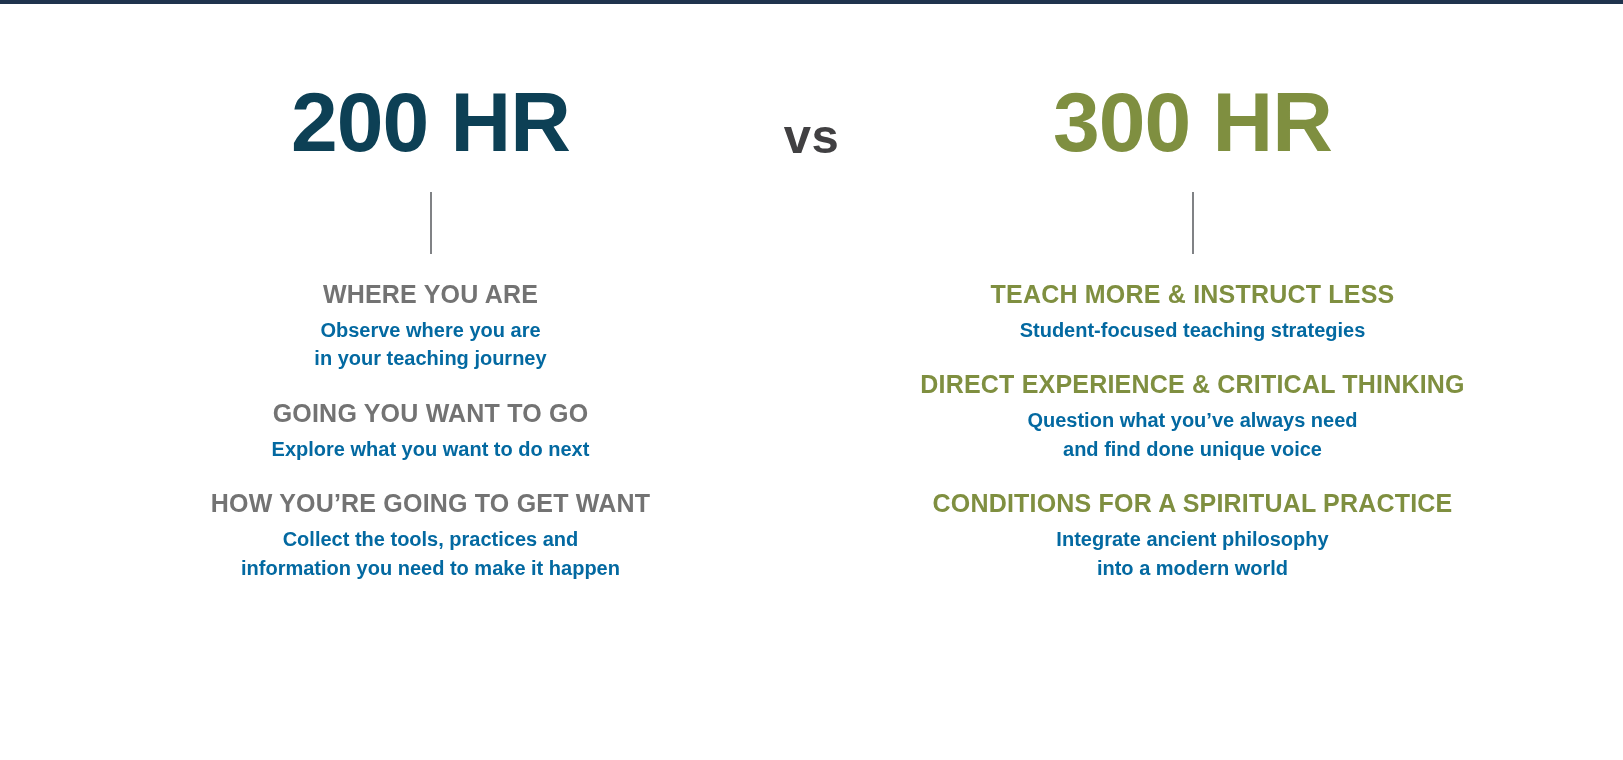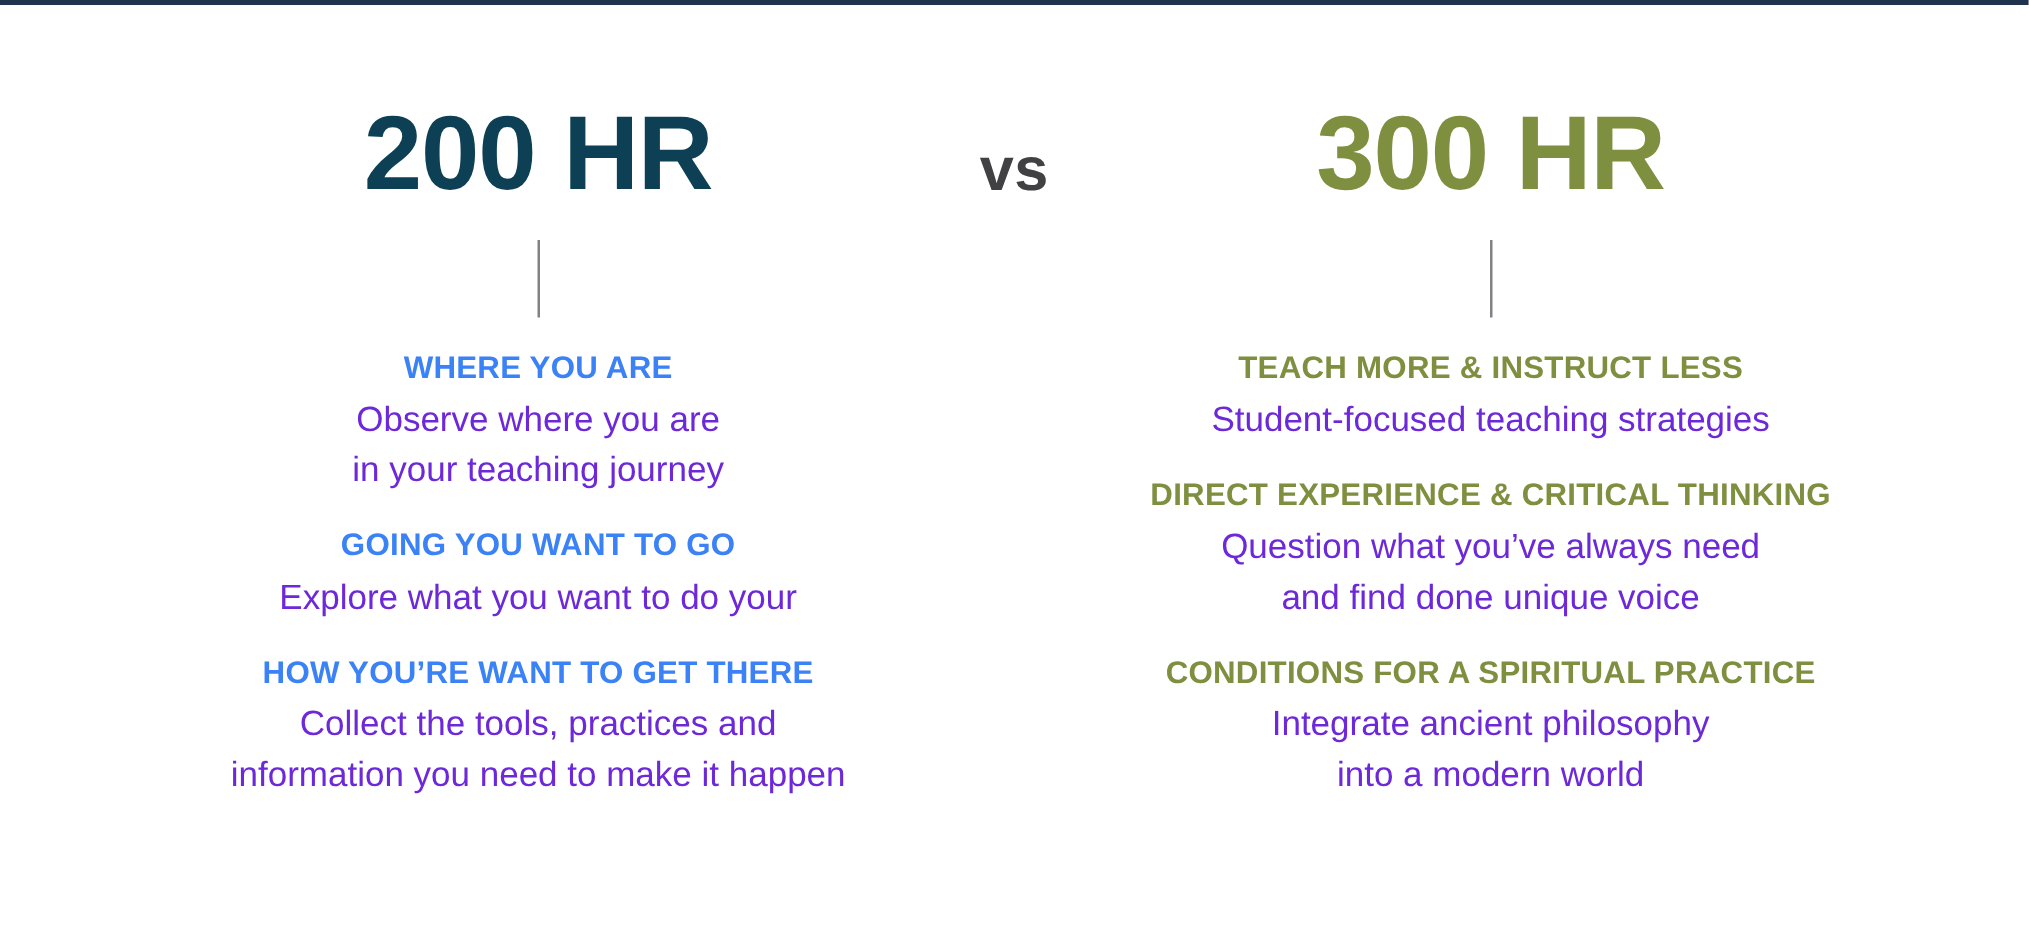--- a/index.html
+++ b/index.html
@@ -91,27 +91,27 @@
   .block:last-child { margin-bottom: 0; }
 
   .block-title {
     font-size: 25px;
     font-weight: bold;
     line-height: 1.18;
     letter-spacing: 0.2px;
     margin: 0 0 6px 0;
     white-space: nowrap;
   }
-  .title-left  { color: #3b82f6; }
+  .title-left  { color: #737373; }
   .title-right { color: #7f8f40; }
 
   .block-desc {
-    font-size: 28px;
-    font-weight: normal;
-    color: #6d28d9;
+    font-size: 20px;
+    font-weight: bold;
+    color: #0369a1;
     line-height: 1.44;
     margin: 0;
   }
   .block-desc .line { display: block; white-space: nowrap; }
 </style>
 </head>
 <body>
 
 <div class="top-strip"></div>
 
@@ -127,26 +127,26 @@
         <div class="block-title title-left">WHERE YOU ARE</div>
         <div class="block-desc">
           <span class="line">Observe where you are</span>
           <span class="line">in your teaching journey</span>
         </div>
       </div>
 
       <div class="block">
         <div class="block-title title-left">GOING YOU WANT TO GO</div>
         <div class="block-desc">
-          <span class="line">Explore what you want to do your</span>
+          <span class="line">Explore what you want to do next</span>
         </div>
       </div>
 
       <div class="block">
-        <div class="block-title title-left">HOW YOU’RE WANT TO GET THERE</div>
+        <div class="block-title title-left">HOW YOU’RE GOING TO GET WANT</div>
         <div class="block-desc">
           <span class="line">Collect the tools, practices and</span>
           <span class="line">information you need to make it happen</span>
         </div>
       </div>
 
     </div>
   </div>
 
   <div class="vs-wrap">

